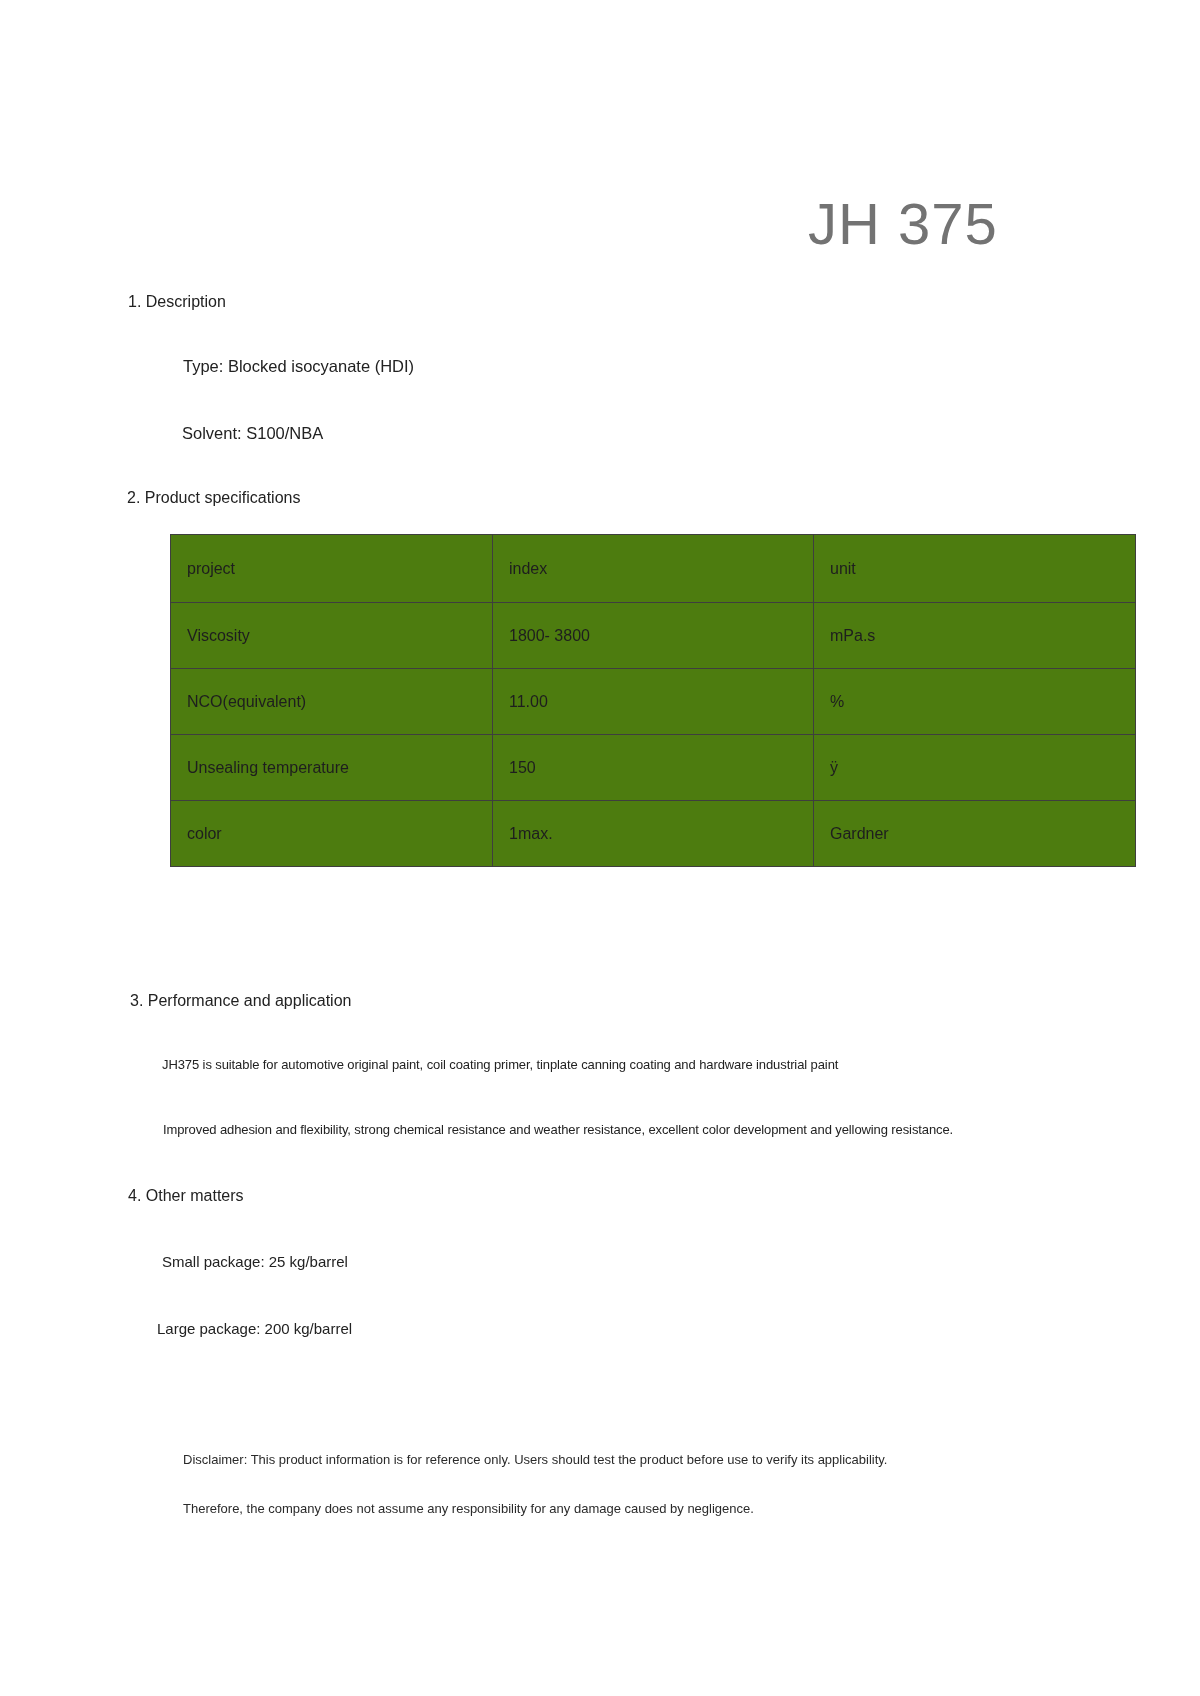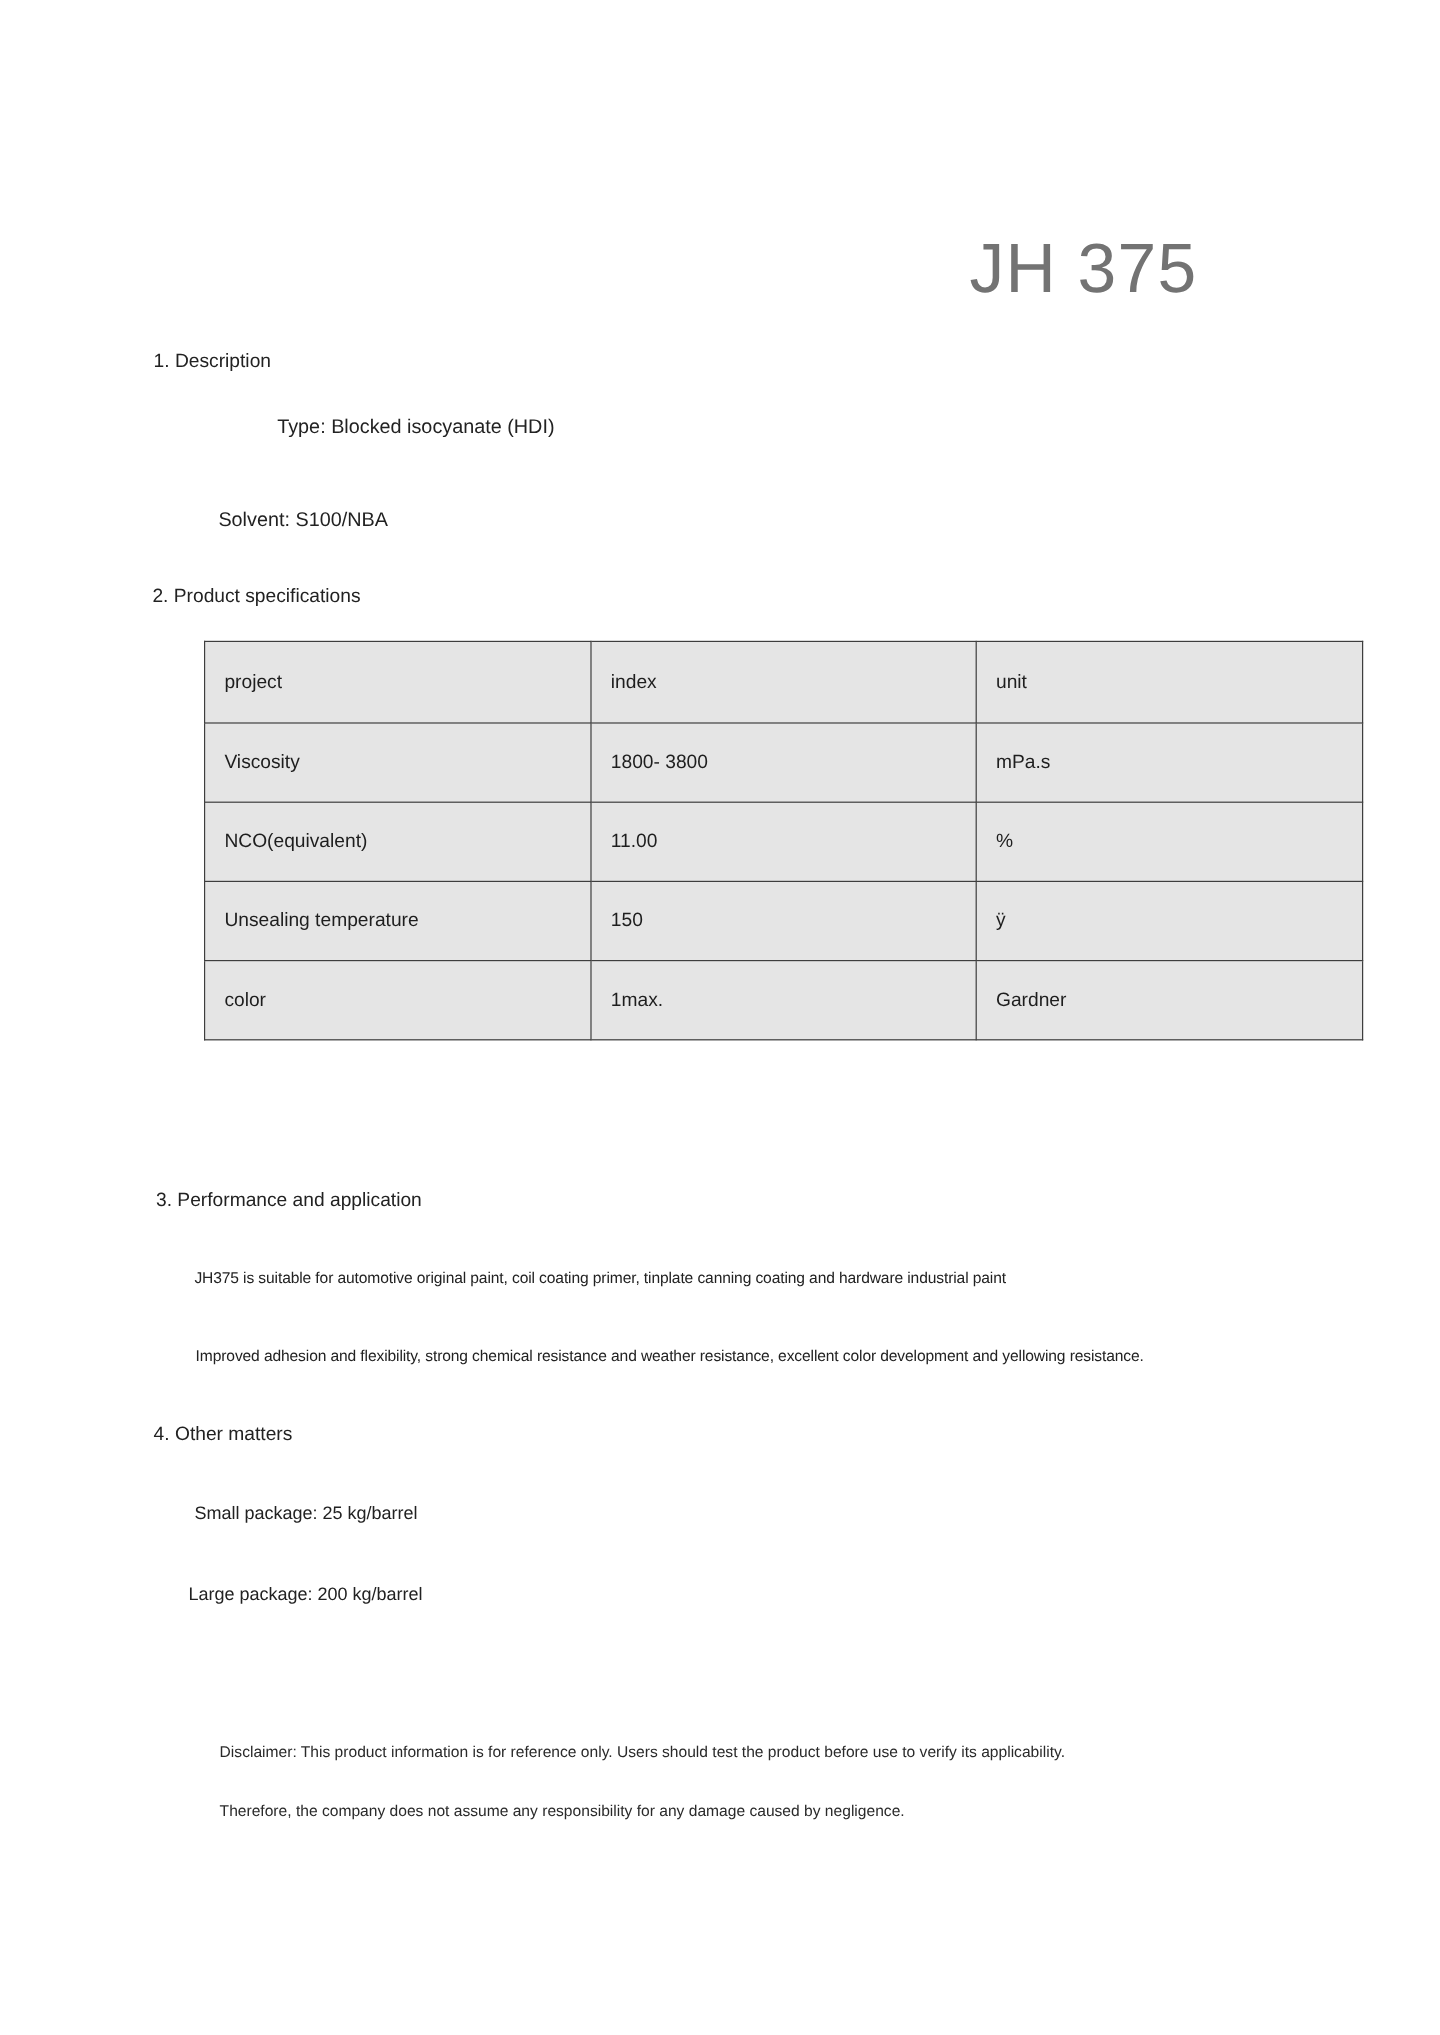--- a/index.html
+++ b/index.html
@@ -29,21 +29,21 @@
     width:965px;
     border-collapse:collapse;
     table-layout:fixed;
     color:#1e1e1e;
   }
   table.spec td{
     border:1.6px solid #3e3e3e;
     padding:0 0 0 16px;
     vertical-align:middle;
     font-size:16px;
-    background:#e5e5e5;
+    background:#4d7c0f;
   }
   table.spec tr{height:66px;}
   table.spec tr.hdr{height:68px;}
   td.c2{padding-left:14px;margin-top:20px;}
   td.c3{padding-left:13px;}
   .fs-lg{font-size:19px;}
   .fs-sm{font-size:12px;}
   .fs-med{font-size:13.5px;}
   .fs-xs{font-size:11.5px;}
   .fs-y{font-size:24px;}
@@ -51,21 +51,21 @@
 </style>
 </head>
 <body>
 
 <div class="page">
 
   <div class="abs title" style="left:808px;top:190px;">JH 375</div>
 
   <div class="abs heading" style="left:128px;top:293px;">1. Description</div>
 
-  <div class="abs bodyline" style="left:183px;top:347px;margin-left:48px;">Type: Blocked isocyanate (HDI)</div>
+  <div class="abs bodyline" style="left:183px;top:357px;">Type: Blocked isocyanate (HDI)</div>
 
   <div class="abs bodyline" style="left:182px;top:424px;">Solvent: S100/NBA</div>
 
   <div class="abs heading" style="left:127px;top:489px;">2. Product specifications</div>
 
   <table class="spec">
     <colgroup>
       <col style="width:322px">
         <col style="width:321px">
         <col style="width:322px">

